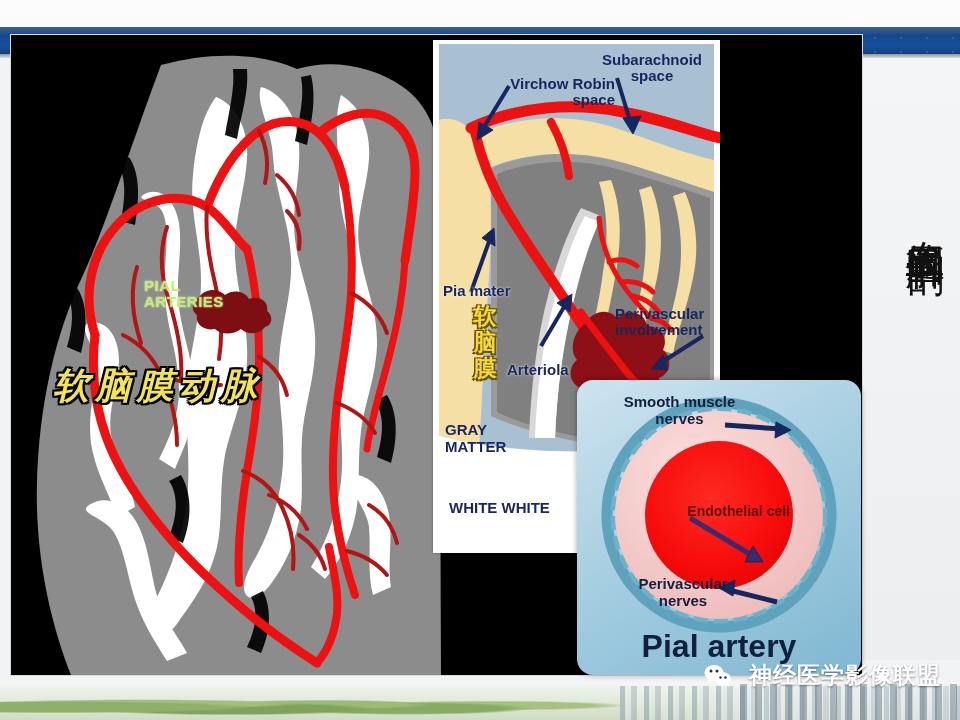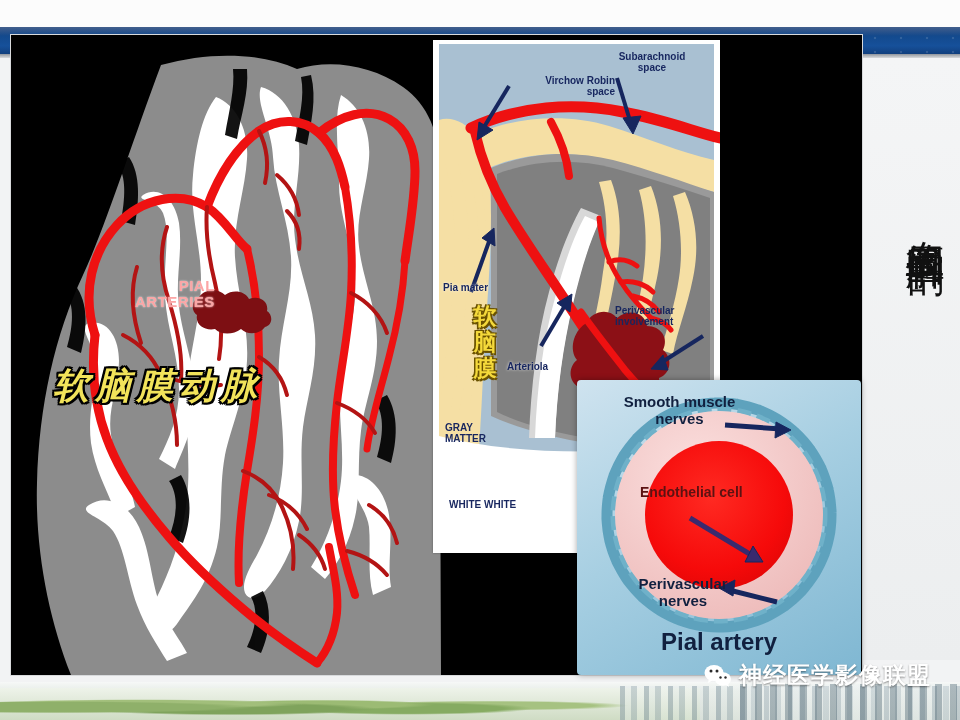--- a/index.html
+++ b/index.html
@@ -35,55 +35,55 @@
     font-weight:400;}
 
   
   .stage{position:absolute;left:11px;top:35px;width:851px;height:640px;
     background:#000000;box-shadow:0 0 0 1px #d8dadc;}
 
   
   .brain-panel{position:absolute;left:0px;top:0px;width:430px;height:640px;overflow:hidden;background:#000;}
   .brain-panel svg{display:block;}
 
-  .pial-label{position:absolute;left:124px;top:243px;color:#fca5a5;
+  .pial-label{position:absolute;left:133px;top:243px;color:#bef264;
     font-size:15px;font-weight:bold;line-height:1.05;letter-spacing:.5px;
-    text-align:right;text-shadow:0 0 2px rgba(255,255,255,.9);}
+    text-align:left;text-shadow:0 0 2px rgba(255,255,255,.9);}
   .cn-artery{position:absolute;left:42px;top:327px;
     font-family:"DejaVu Sans","Liberation Sans",sans-serif;
     font-size:36px;font-weight:bold;font-style:italic;letter-spacing:6px;
     color:#f2e35a;
     text-shadow:
       -2px -2px 0 #000,2px -2px 0 #000,-2px 2px 0 #000,2px 2px 0 #000,
       0 -2px 0 #000,0 2px 0 #000,-2px 0 0 #000,2px 0 0 #000;}
 
   
   .mid-panel{position:absolute;left:422px;top:5px;width:287px;height:513px;
     background:#ffffff;overflow:hidden;box-shadow:0 0 2px rgba(0,0,0,.35);}
   .mid-panel svg{display:block;position:absolute;left:0;top:0;}
   .mid-lbl{position:absolute;color:#17265f;font-weight:bold;
-    font-size:10px;line-height:1.08;}
+    font-size:15px;line-height:1.08;}
   .mid-lbl.white-out{text-shadow:0 0 3px rgba(255,255,255,.85);}
   .cn-yellow{position:absolute;font-family:"DejaVu Sans","Liberation Sans",sans-serif;
     font-weight:bold;font-size:23px;line-height:1.12;color:#f4d93a;
     text-shadow:-1.5px -1.5px 0 #6a5200,1.5px -1.5px 0 #6a5200,
                 -1.5px 1.5px 0 #6a5200,1.5px 1.5px 0 #6a5200;}
 
   
   .inset{position:absolute;left:566px;top:345px;width:284px;height:295px;
-    border-radius:4px;overflow:hidden;
+    border-radius:16px;overflow:hidden;
     background:linear-gradient(150deg,#cfe3ef 0%,#a7cfe2 45%,#7fb7d2 100%);
     box-shadow:0 0 6px rgba(0,0,0,.35);}
   .inset svg{display:block;position:absolute;left:0;top:0;}
   .ins-lbl{position:absolute;color:#11203f;font-weight:bold;font-size:15px;
     line-height:1.1;text-align:center;}
   .ins-endo{position:absolute;color:#5c1212;font-weight:bold;font-size:14px;
-    left:63px;top:104px;width:150px;text-align:left;}
+    left:63px;top:123px;width:150px;text-align:right;}
   .ins-title{position:absolute;left:0;top:248px;width:284px;text-align:center;
-    color:#11203f;font-weight:bold;font-size:24px;}
+    color:#11203f;font-weight:bold;font-size:32px;}
 
   
   .foot{position:absolute;left:0;top:682px;width:960px;height:38px;overflow:hidden;
     background:linear-gradient(180deg,#eef2ee,#d5ddd2);}
   .foot .sky{position:absolute;left:0;top:0;width:960px;height:10px;
     background:linear-gradient(180deg,#f6f8f7,#e6ece6);}
   .foot .trees{position:absolute;left:0;top:6px;width:700px;height:32px;
     background:
       radial-gradient(ellipse at 8% 60%, #8fb06a 0 18%, rgba(143,176,106,0) 22%),
       radial-gradient(ellipse at 20% 50%, #a2bf7b 0 16%, rgba(162,191,123,0) 21%),
@@ -96,21 +96,21 @@
     background:
       repeating-linear-gradient(90deg,
         rgba(130,150,162,.55) 0 5px, rgba(225,232,236,.35) 5px 11px,
         rgba(150,168,178,.5) 11px 17px, rgba(240,244,246,.3) 17px 24px);
     opacity:.9;}
   .foot .city2{position:absolute;left:740px;top:2px;width:220px;height:36px;
     background:repeating-linear-gradient(90deg,
         rgba(108,128,140,.5) 0 7px, rgba(235,240,243,.3) 7px 15px);}
 
   
-  .wm{position:absolute;left:704px;top:660px;display:flex;align-items:center;gap:7px;}
+  .wm{position:absolute;left:704px;top:660px;display:flex;align-items:center;gap:17px;}
   .wm .wx{width:28px;height:24px;position:relative;}
   .wm-text{font-family:"DejaVu Sans","Liberation Sans",sans-serif;
     font-size:23px;font-weight:bold;color:#ffffff;letter-spacing:1px;
     text-shadow:0 1px 2px rgba(0,0,0,.45);}
 </style>
 </head>
 <body>
 
 <div id="slide">
 

